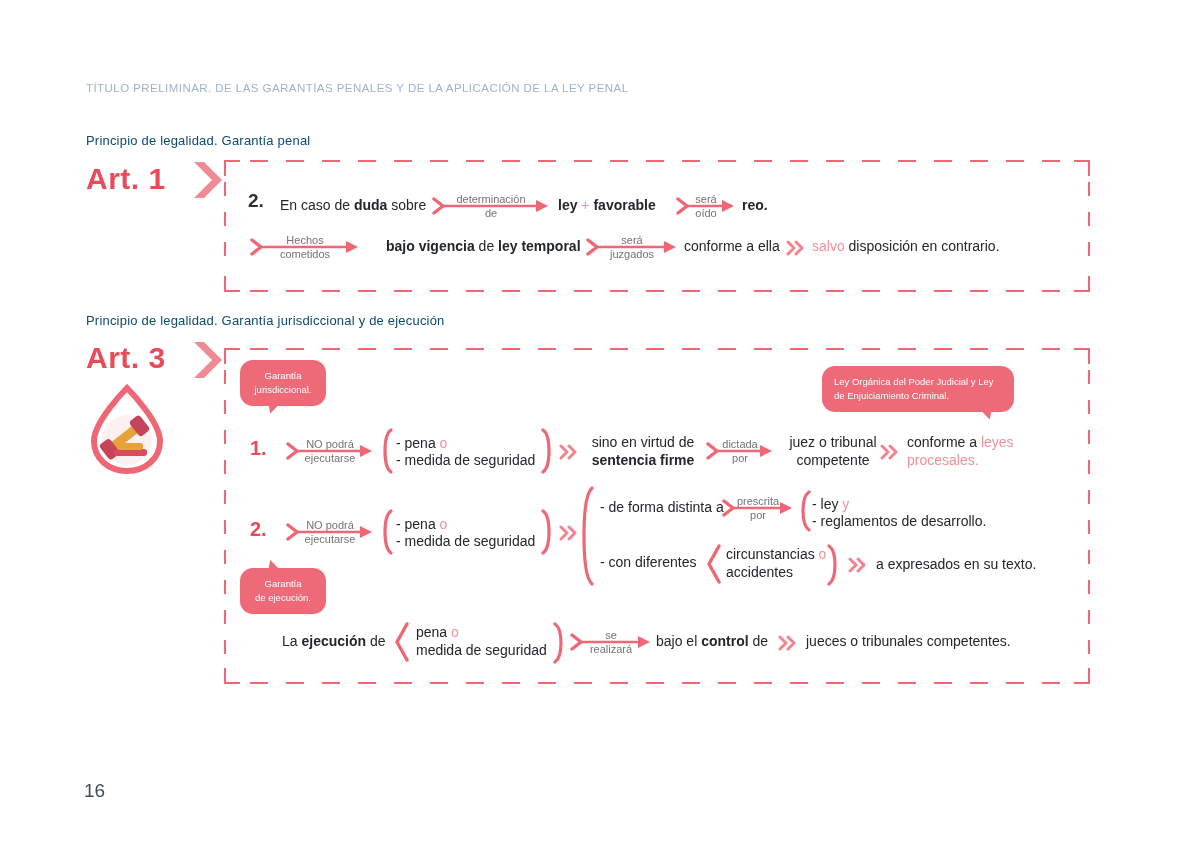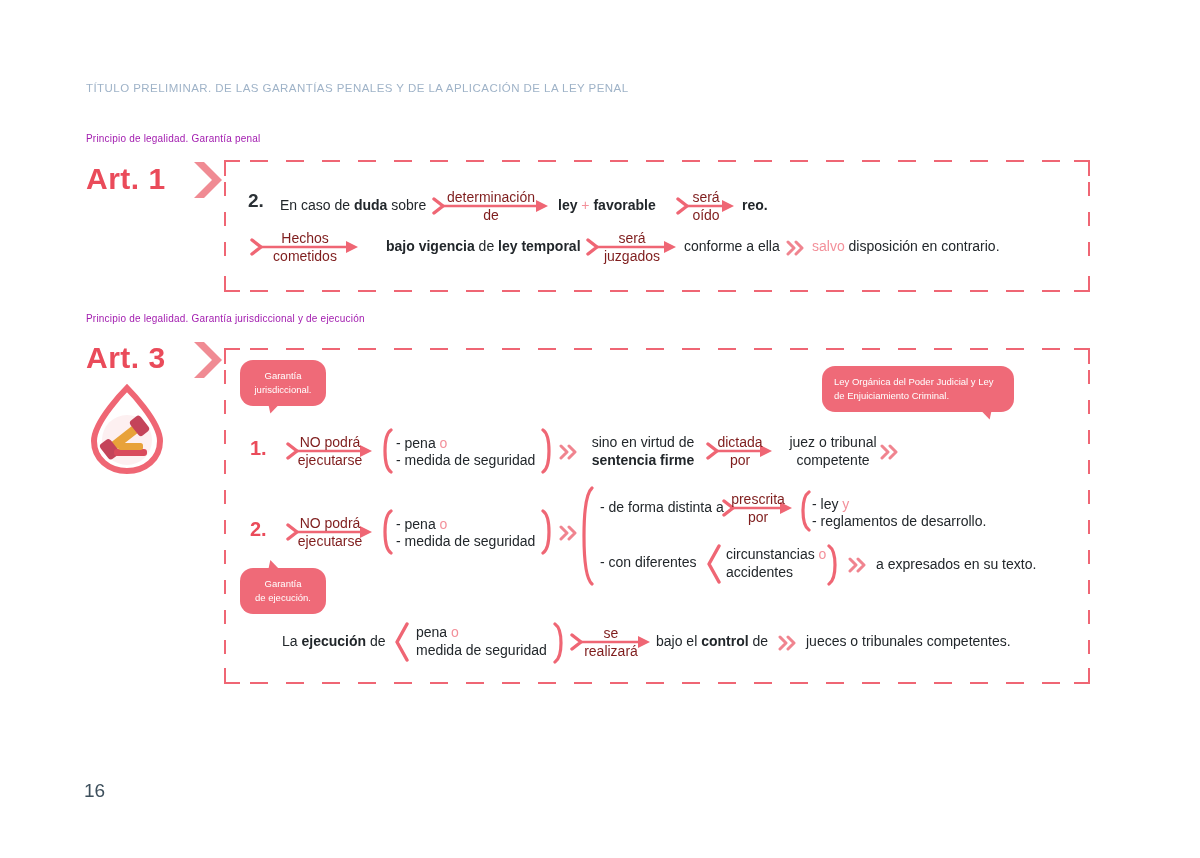--- a/index.html
+++ b/index.html
@@ -13,21 +13,21 @@
 
   
   .doc-header {
     position: absolute; left: 86px; top: 82px;
     font-size: 11.5px; letter-spacing: 0.45px;
     color: #9fb3c8; font-weight: 400; white-space: nowrap;
   }
 
   
   .sec-title {
-    position: absolute; font-size: 10px; color: #a21caf;
+    position: absolute; font-size: 13px; color: #0c4a6e;
     letter-spacing: 0.2px; white-space: nowrap;
   }
   .art-label {
     position: absolute; font-size: 30px; font-weight: bold;
     color: #ea4b5a; letter-spacing: 0.5px; white-space: nowrap;
   }
   
   .art-chevron { position: absolute; width: 34px; height: 40px; }
 
   
@@ -56,21 +56,21 @@
   .num {
     position: absolute; font-size: 19px; font-weight: bold;
     color: #2b3136; white-space: nowrap;
   }
   .num.red { color: #ea4b5a; font-size: 20px; }
 
   
   .arrow { position: absolute; }
   .arrow .lab {
     position: absolute; left: 50%; transform: translateX(-50%);
-    font-size: 14px; color: #7f1d1d; white-space: nowrap; text-align: center;
+    font-size: 11px; color: #737373; white-space: nowrap; text-align: center;
   }
   .arrow .lab.top { bottom: 50%; margin-bottom: 1px; }
   .arrow .lab.bot { top: 50%; margin-top: 1px; }
 
   
   .dchev { position: absolute; width: 20px; height: 16px; }
 
   
   .brace { position: absolute; }
 
@@ -286,20 +286,23 @@
   <div class="txt two" style="left:780px; top:434px; width:106px;">
     <span>juez o tribunal</span><br>
     <span>competente</span>
   </div>
 
   <svg class="dchev" style="left:880px; top:444px;" viewBox="0 0 20 16">
     <path d="M2 2 L8 8 L2 14" stroke="#f0848f" stroke-width="3" fill="none" stroke-linecap="round" stroke-linejoin="round"></path>
     <path d="M10 2 L16 8 L10 14" stroke="#f0848f" stroke-width="3" fill="none" stroke-linecap="round" stroke-linejoin="round"></path>
   </svg>
 
+  <div class="txt" style="left:907px; top:434px; white-space:normal; width:130px;">
+    <span>conforme a </span><span class="pk">leyes procesales.</span>
+  </div>
 
   <div class="num red" style="left:250px; top:518px;">2.</div>
 
   <div class="arrow" style="left:286px; top:523px; width:88px; height:18px;">
     <svg width="88" height="18" viewBox="0 0 88 18" style="position:absolute;left:0;top:0;">
       <path d="M2 2 L11 9 L2 16" stroke="#ef6674" stroke-width="3.4" fill="none" stroke-linecap="round" stroke-linejoin="round"></path>
       <line x1="11" y1="9" x2="76" y2="9" stroke="#ef6674" stroke-width="2.6"></line>
       <path d="M74 3 L86 9 L74 15 Z" fill="#ef6674"></path>
     </svg>
     <div class="lab top">NO podrá</div>

